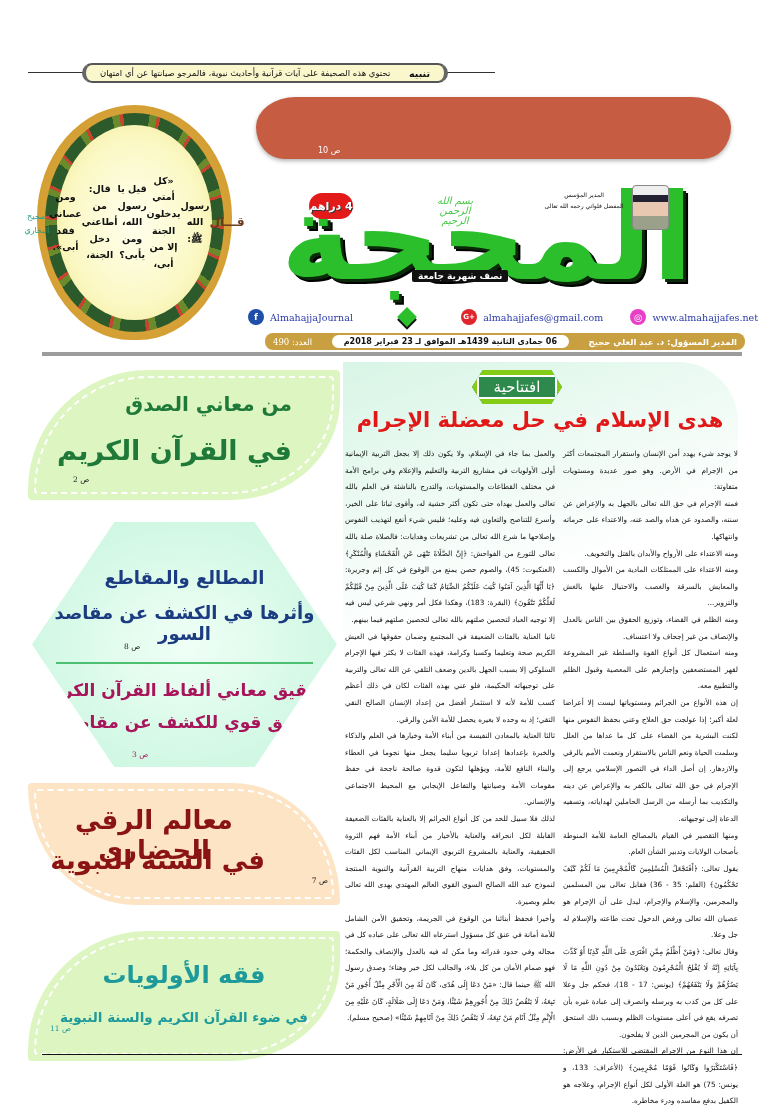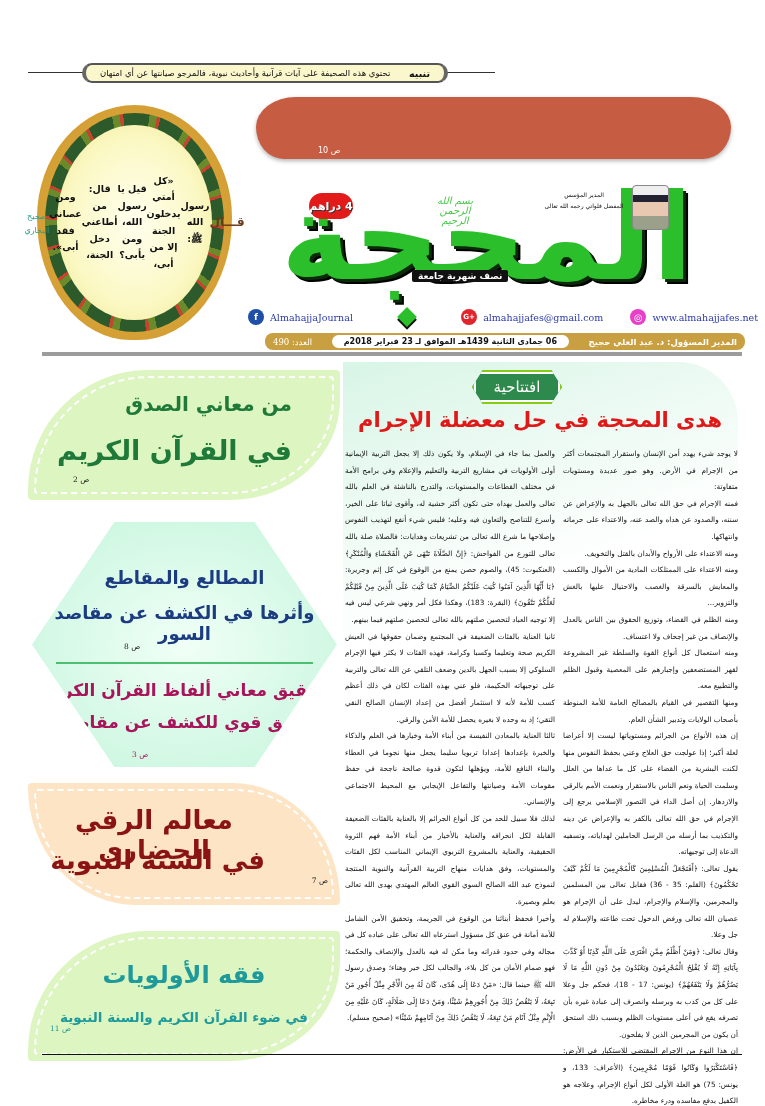--- a/index.html
+++ b/index.html
@@ -67,21 +67,21 @@
     .card-3 .t1 { position: absolute; top: 22px; right: 60px; font-size: 26px; color: #8a1414; }
     .card-3 .t2 { position: absolute; top: 62px; right: 75px; font-size: 26px; color: #8a1414; }
 
     .card-4 { top: 915px; left: 28px; width: 312px; height: 130px; background: #ddf5c0; border-radius: 120px 4px 110px 4px / 120px 4px 100px 4px; margin-top: 16px; }
     .card-4 .t1 { position: absolute; top: 30px; width: 100%; text-align: center; font-size: 24px; color: #1e9a9a; }
     .card-4 .t2 { position: absolute; top: 78px; width: 100%; text-align: center; font-size: 13.5px; color: #1e9a9a; }
     .bottom-rule { position: absolute; top: 1054px; left: 42px; width: 700px; height: 1px; background: #111; }
 
     
     .editorial-bg { position: absolute; top: 362px; left: 343px; width: 395px; height: 690px; background: linear-gradient(160deg, #d8f5e6 0%, #ffffff 35%, #ffffff 100%); border-radius: 0 60px 0 0; }
-    .editorial-badge { position: absolute; top: 370px; left: 472px; width: 90px; height: 34px; background: #2d8a4c; border: 2px solid #84cc16; box-shadow: inset 0 0 0 2px #fff; clip-path: polygon(12% 0, 88% 0, 100% 50%, 88% 100%, 12% 100%, 0 50%); color: #fff; display: flex; align-items: center; justify-content: center; font-size: 15px; font-family: "DejaVu Serif", serif; }
+    .editorial-badge { position: absolute; top: 370px; left: 472px; width: 90px; height: 34px; background: #2d8a4c; border: 5px solid #84cc16; box-shadow: inset 0 0 0 2px #fff; clip-path: polygon(12% 0, 88% 0, 100% 50%, 88% 100%, 12% 100%, 0 50%); color: #fff; display: flex; align-items: center; justify-content: center; font-size: 15px; font-family: "DejaVu Serif", serif; }
     .editorial-title { position: absolute; top: 408px; left: 345px; width: 390px; text-align: center; font-size: 21px; font-weight: bold; color: #e01818; }
     .col { position: absolute; font-size: 7.3px; line-height: 16.6px; text-align: justify; text-align-last: right; }
     .col-right { top: 446px; left: 563px; width: 175px; }
     .col-left { top: 446px; left: 345px; width: 210px; }
     .col p { margin: 0; }
   </style>
 </head>
 <body>
 
 <div class="notice-line"></div>
@@ -170,31 +170,31 @@
 <div class="card card-4">
   <div class="card-dash"></div>
   <div class="t1">فقه الأولويات</div>
   <div class="t2">في ضوء القرآن الكريم والسنة النبوية</div>
   <div class="pg" style="bottom:28px;left:22px;color:#1e9a9a;">ص 11</div>
 </div>
 <div class="bottom-rule"></div>
 
 <div class="editorial-bg"></div>
 <div class="editorial-badge">افتتاحية</div>
-<div class="editorial-title">هدى المحجة في حل معضلة الإجرام</div>
+<div class="editorial-title">هدى الإسلام في حل معضلة الإجرام</div>
 
 <div class="col col-right">
   <p>لا يوجد شيء يهدد أمن الإنسان واستقرار المجتمعات أكثر من الإجرام في الأرض. وهو صور عديدة ومستويات متفاوتة:</p>
   <p>فمنه الإجرام في حق الله تعالى بالجهل به والإعراض عن سننه، والصدود عن هداه والصد عنه، والاعتداء على حرماته وانتهاكها.</p>
   <p>ومنه الاعتداء على الأرواح والأبدان بالقتل والتخويف.</p>
   <p>ومنه الاعتداء على الممتلكات المادية من الأموال والكسب والمعايش بالسرقة والغصب والاحتيال عليها بالغش والتزوير...</p>
   <p>ومنه الظلم في القضاء، وتوزيع الحقوق بين الناس بالعدل والإنصاف من غير إجحاف ولا اعتساف.</p>
   <p>ومنه استعمال كل أنواع القوة والسلطة غير المشروعة لقهر المستضعفين وإجبارهم على المعصية وقبول الظلم والتطبيع معه.</p>
+  <p>إن هذه الأنواع من الجرائم ومستوياتها ليست إلا أعراضا لعلة أكبر؛ إذا عولجت حق العلاج وعني بحفظ النفوس منها لكنت البشرية من القضاء على كل ما عداها من العلل وسلمت الحياة ونعم الناس بالاستقرار ونعمت الأمم بالرقي والازدهار. إن أصل الداء في التصور الإسلامي يرجع إلى الإجرام في حق الله تعالى بالكفر به والإعراض عن دينه والتكذيب بما أرسله من الرسل الحاملين لهداياته، وتسفيه الدعاة إلى توجيهاته.</p>
   <p>ومنها التقصير في القيام بالمصالح العامة للأمة المنوطة بأصحاب الولايات وتدبير الشأن العام.</p>
-  <p>إن هذه الأنواع من الجرائم ومستوياتها ليست إلا أعراضا لعلة أكبر؛ إذا عولجت حق العلاج وعني بحفظ النفوس منها لكنت البشرية من القضاء على كل ما عداها من العلل وسلمت الحياة ونعم الناس بالاستقرار ونعمت الأمم بالرقي والازدهار. إن أصل الداء في التصور الإسلامي يرجع إلى الإجرام في حق الله تعالى بالكفر به والإعراض عن دينه والتكذيب بما أرسله من الرسل الحاملين لهداياته، وتسفيه الدعاة إلى توجيهاته.</p>
   <p>يقول تعالى: ﴿أَفَنَجْعَلُ الْمُسْلِمِينَ كَالْمُجْرِمِينَ مَا لَكُمْ كَيْفَ تَحْكُمُونَ﴾ (القلم: 35 - 36) فقابل تعالى بين المسلمين والمجرمين، والإسلام والإجرام، ليدل على أن الإجرام هو عصيان الله تعالى ورفض الدخول تحت طاعته والإسلام له جل وعلا.</p>
   <p>وقال تعالى: ﴿وَمَنْ أَظْلَمُ مِمَّنِ افْتَرَى عَلَى اللَّهِ كَذِبًا أَوْ كَذَّبَ بِآيَاتِهِ إِنَّهُ لَا يُفْلِحُ الْمُجْرِمُونَ وَيَعْبُدُونَ مِنْ دُونِ اللَّهِ مَا لَا يَضُرُّهُمْ وَلَا يَنْفَعُهُمْ﴾ (يونس: 17 - 18)، فحكم جل وعلا على كل من كذب به وبرسله وانصرف إلى عبادة غيره بأن تصرفه يقع في أعلى مستويات الظلم وبسبب ذلك استحق أن يكون من المجرمين الذين لا يفلحون.</p>
   <p>إن هذا النوع من الإجرام المقتضي للاستكبار في الأرض: ﴿فَاسْتَكْبَرُوا وَكَانُوا قَوْمًا مُجْرِمِينَ﴾ (الأعراف: 133، و يونس: 75) هو العلة الأولى لكل أنواع الإجرام، وعلاجه هو الكفيل بدفع مفاسده ودرء مخاطره.</p>
 
 </div>
 
 <div class="col col-left">
   <p>والعمل بما جاء في الإسلام، ولا يكون ذلك إلا بجعل التربية الإيمانية أولى الأولويات في مشاريع التربية والتعليم والإعلام وفي برامج الأمة في مختلف القطاعات والمستويات، والتدرج بالناشئة في العلم بالله تعالى والعمل بهداه حتى تكون أكثر خشية له، وأقوى ثباتا على الخير، وأسرع للتناصح والتعاون فيه وعليه؛ فليس شيء أنفع لتهذيب النفوس وإصلاحها ما شرع الله تعالى من تشريعات وهدايات: فالصلاة صلة بالله تعالى للتورع من الفواحش: ﴿إِنَّ الصَّلَاةَ تَنْهَى عَنِ الْفَحْشَاءِ وَالْمُنْكَرِ﴾ (العنكبوت: 45)، والصوم حصن يمنع من الوقوع في كل إثم وجريرة: ﴿يَا أَيُّهَا الَّذِينَ آمَنُوا كُتِبَ عَلَيْكُمُ الصِّيَامُ كَمَا كُتِبَ عَلَى الَّذِينَ مِنْ قَبْلِكُمْ لَعَلَّكُمْ تَتَّقُونَ﴾ (البقرة: 183)، وهكذا فكل أمر ونهي شرعي ليس فيه إلا توجيه العباد لتحصين صلتهم بالله تعالى لتحصين صلتهم فيما بينهم.</p>
   <p>ثانيا العناية بالفئات الضعيفة في المجتمع وضمان حقوقها في العيش الكريم صحة وتعليما وكسبا وكرامة، فهذه الفئات لا يكثر فيها الإجرام السلوكي إلا بسبب الجهل بالدين وضعف التلقي عن الله تعالى والتربية على توجيهاته الحكيمة، فلو عني بهذه الفئات لكان في ذلك أعظم كسب للأمة لأنه لا استثمار أفضل من إعداد الإنسان الصالح النقي التقي؛ إذ به وحده لا بغيره يحصل للأمة الأمن والرقي.</p>
   <p>ثالثا العناية بالمعادن النفيسة من أبناء الأمة وخيارها في العلم والذكاء والخبرة بإعدادها إعدادا تربويا سليما يجعل منها نجوما في العطاء والبناء النافع للأمة، ويؤهلها لتكون قدوة صالحة ناجحة في حفظ مقومات الأمة وصيانتها والتفاعل الإيجابي مع المحيط الاجتماعي والإنساني.</p>

